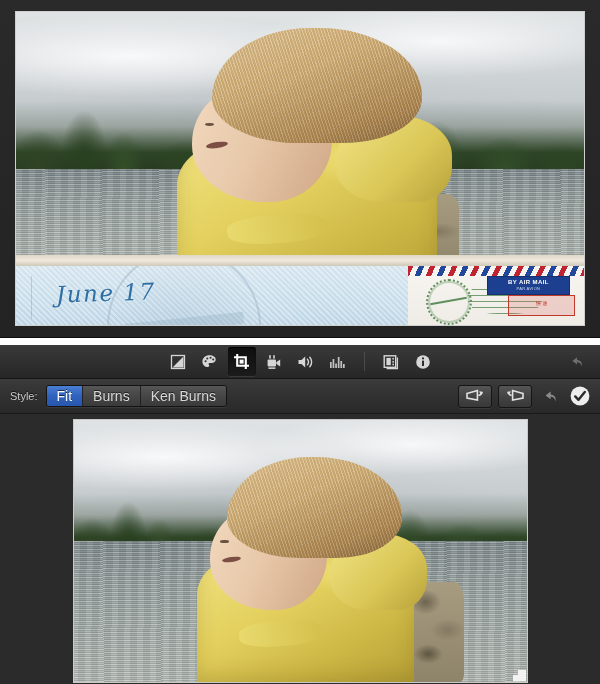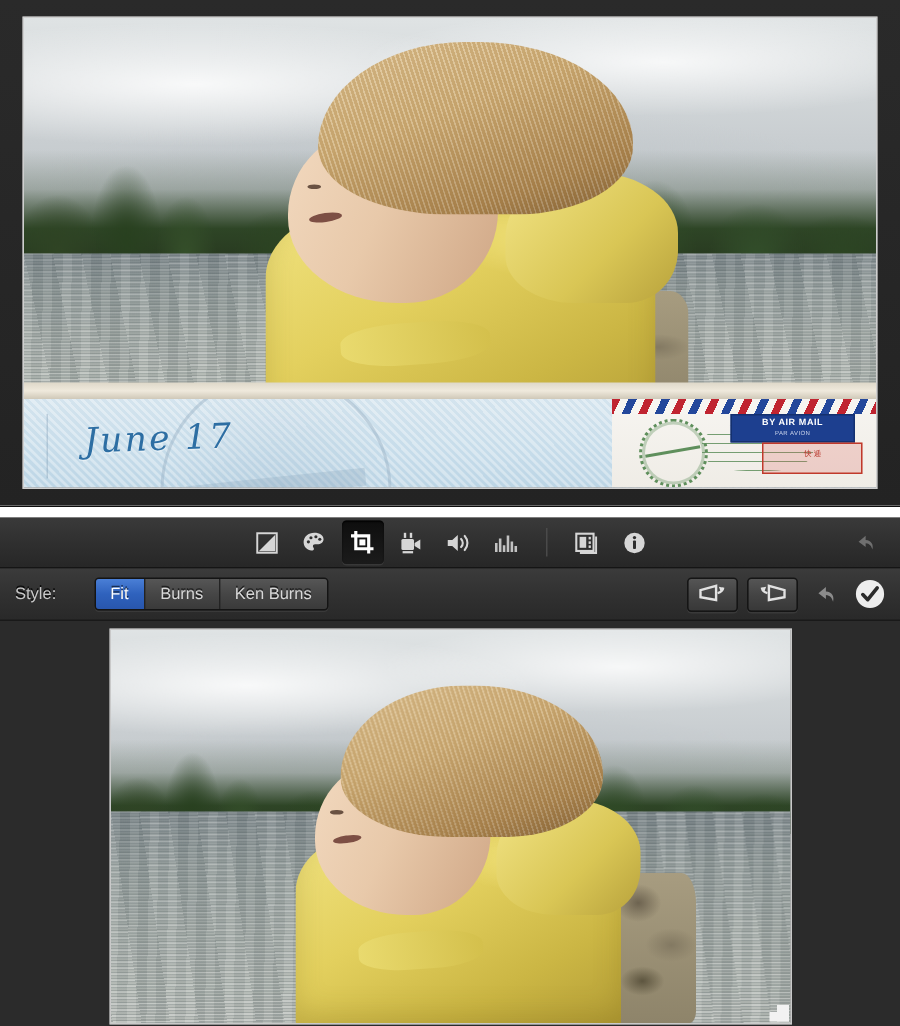--- a/index.html
+++ b/index.html
@@ -391,42 +391,41 @@
   
   .control-bar {
     position: relative;
     height: 35px;
     background: linear-gradient(180deg, #3b3b3b 0%, #313131 50%, #292929 100%);
     border-bottom: 1px solid #191919;
     display: flex;
     align-items: center;
     padding: 0 10px;
     box-sizing: border-box;
-    gap: 17px;
   }
   .style-label {
     color: #c9c9c9;
     font-size: 11px;
     margin-right: 8px;
     text-shadow: 0 -1px 0 rgba(0,0,0,0.8);
   }
   .segmented {
     display: flex;
     height: 20px;
     border: 1px solid #141414;
     border-radius: 3px;
     overflow: hidden;
     box-shadow: 0 1px 0 rgba(255,255,255,0.07);
   }
   .seg {
     display: flex;
     align-items: center;
     justify-content: center;
     padding: 0 10px;
-    font-size: 11px;
+    font-size: 14px;
     color: #d8d8d8;
     background: linear-gradient(180deg, #565656 0%, #464646 50%, #3a3a3a 100%);
     border-right: 1px solid #232323;
     text-shadow: 0 -1px 0 rgba(0,0,0,0.6);
     cursor: default;
     white-space: nowrap;
   }
   .seg:last-child { border-right: none; text-align: center; }
   .seg.selected {
     background: linear-gradient(180deg, #4a7fd6 0%, #2f62bd 50%, #2856ad 100%);

